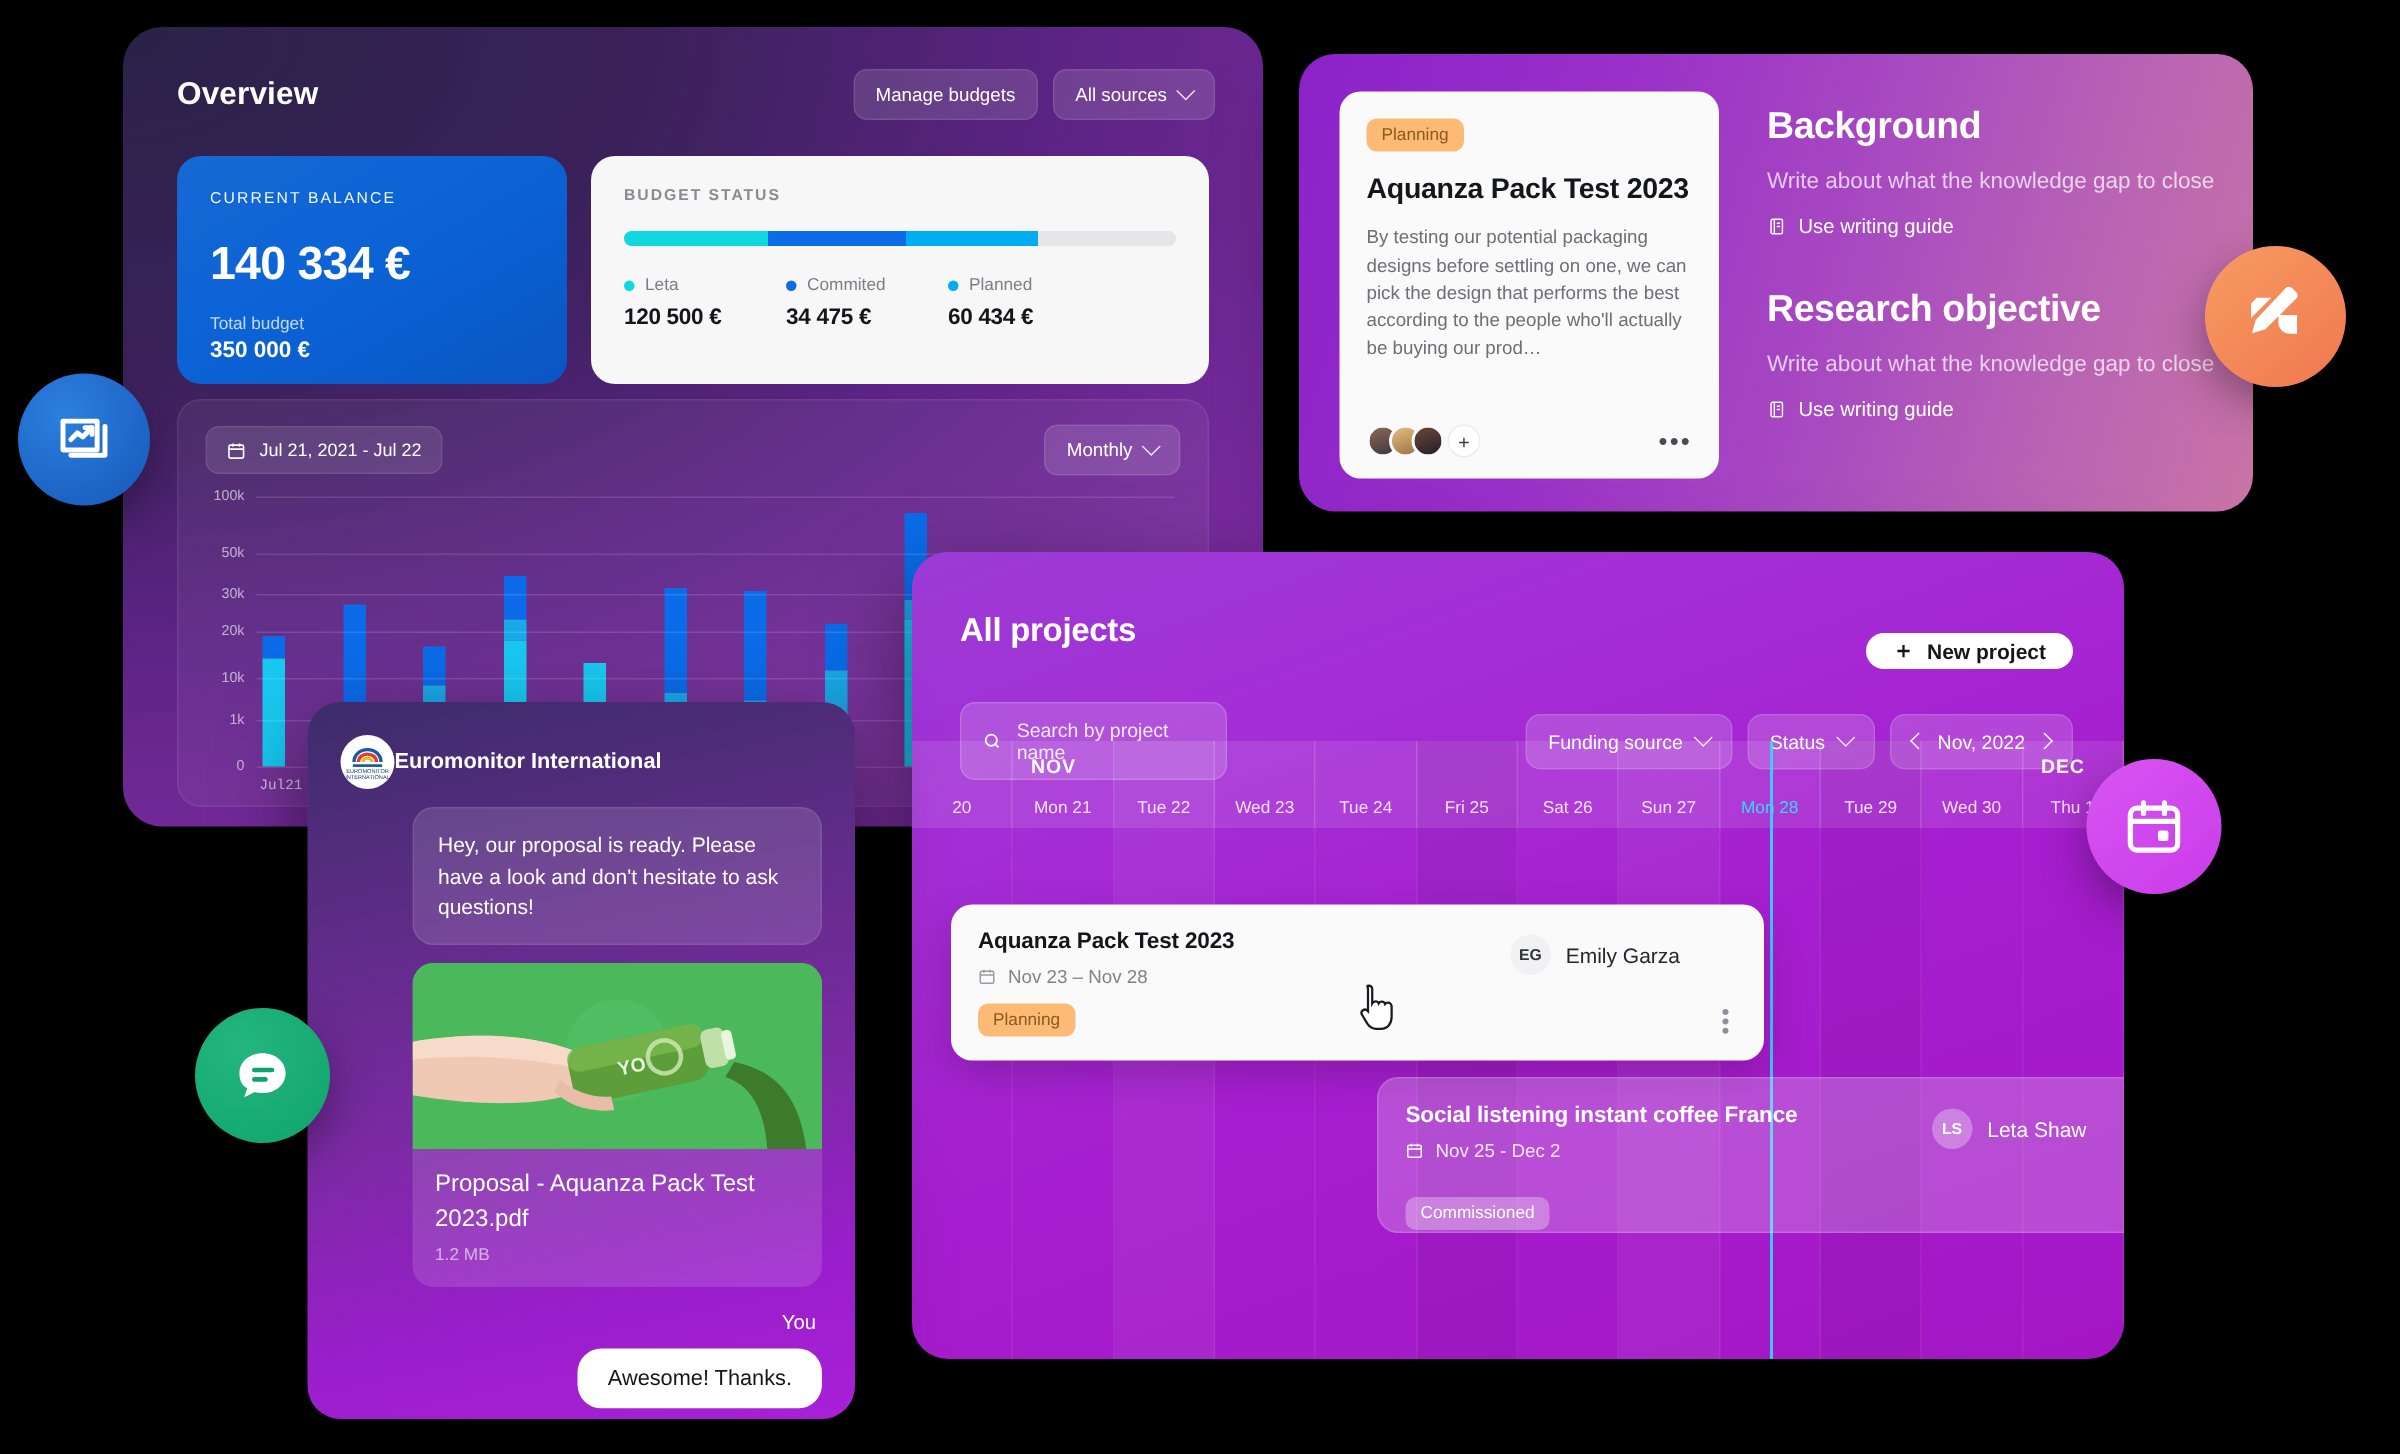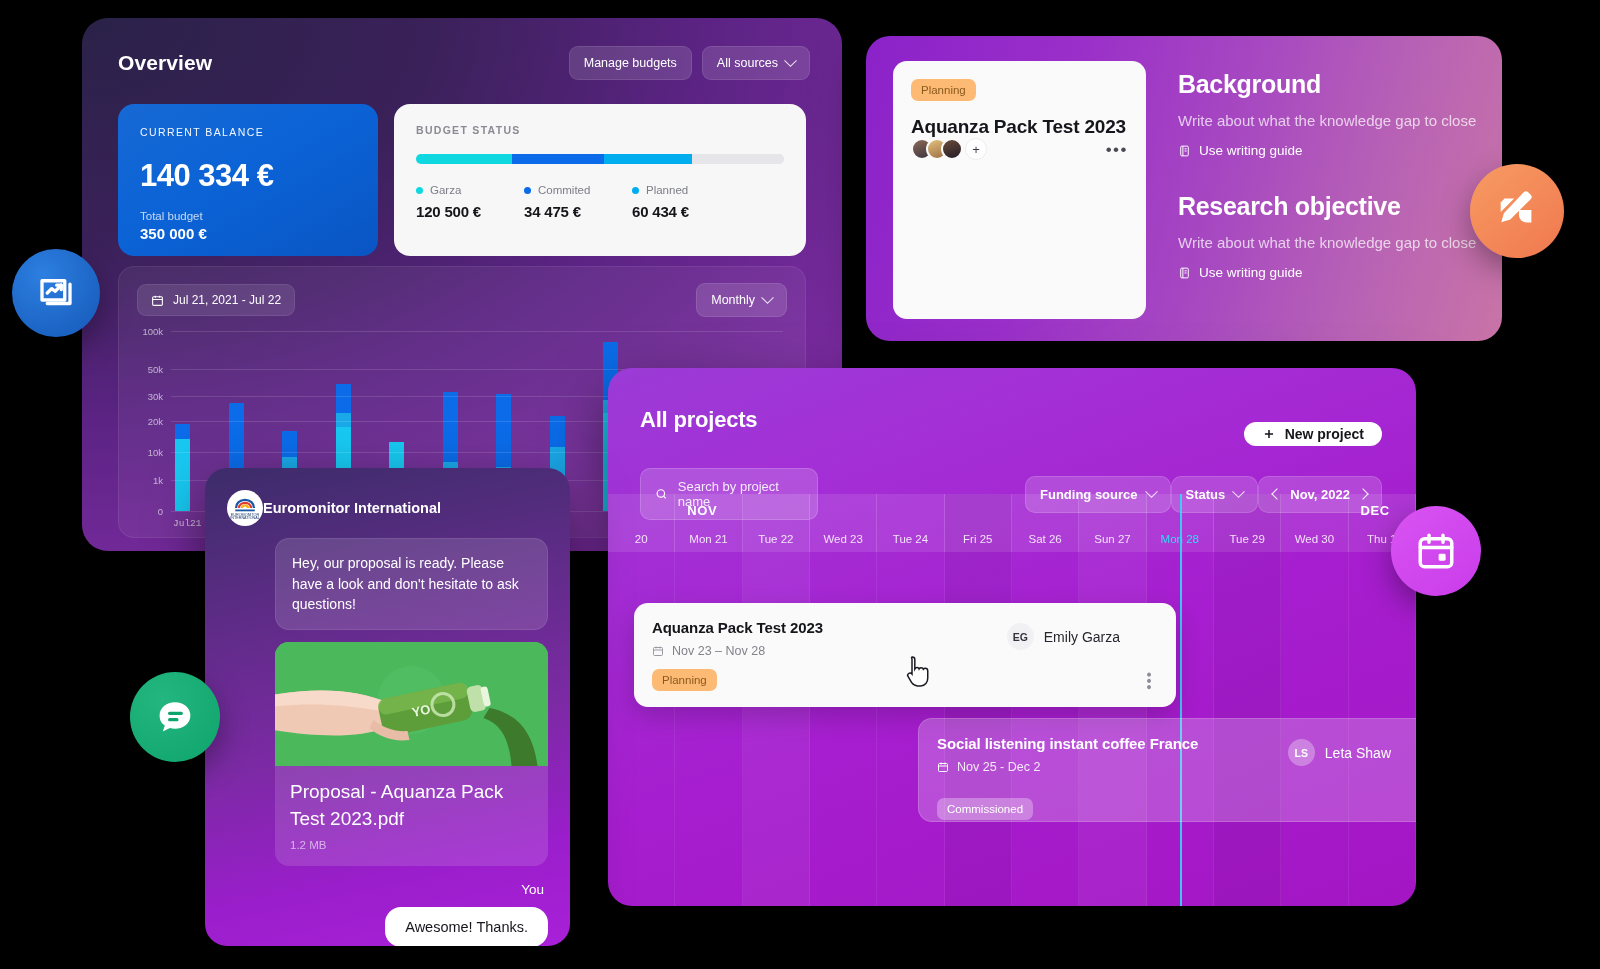--- a/index.html
+++ b/index.html
@@ -113,21 +113,21 @@
   .new-project {
     background:#fff; color:#15151C; border-radius:12px; padding:4px 18px; font-size:14px; font-weight:600;
     display:flex; align-items:center; gap:9px;margin-top:28px;
   }
   .pp-filters { display:flex; align-items:center; justify-content:space-between; margin-top:22px; }
   .search-box {
     background: rgba(255,255,255,.16); border:1px solid rgba(255,255,255,.16); border-radius:10px;
     padding:10px 14px; display:flex; align-items:center; gap:10px; width:178px;
   }
   .search-ph { color: rgba(255,255,255,.88); font-size:13px; }
-  .f-right { display:flex; align-items:center;font-weight:bold; }
+  .f-right { display:flex; gap:10px; align-items:center; }
   .fpill {
     background: rgba(255,255,255,.16); border:1px solid rgba(255,255,255,.14); border-radius:10px;
     padding:10px 14px; color:#fff; font-size:13px; display:flex; align-items:center; gap:9px; white-space:nowrap;
   }
   .arrow-l, .arrow-r { width:8px; height:8px; border-top:1.8px solid #fff; border-right:1.8px solid #fff; }
   .arrow-l { transform: rotate(-135deg); }
   .arrow-r { transform: rotate(45deg); }
 
   .timeline { position:absolute; left:0; right:0; top:126px; bottom:0; }
   .tl-cols { position:absolute; inset:0; display:flex; }
@@ -166,21 +166,21 @@
   .chat-head { display:flex; align-items:center; }
   .chat-logo { width:36px; height:36px; border-radius:50%; background:#fff; display:flex; align-items:center; justify-content:center; flex:none; overflow:hidden; }
   .chat-name { color:#fff; font-size:14.5px; font-weight:600; }
   .bubble-in {
     margin-left:48px; margin-top:12px; background: rgba(255,255,255,.13); border:1px solid rgba(255,255,255,.09);
     border-radius:14px; padding:14px 16px; color:#fff; font-size:14px; line-height:1.48;
   }
   .file-card { margin-left:48px; margin-top:12px; border-radius:14px; overflow:hidden; background: rgba(255,255,255,.13); }
   .file-img { height:124px; position:relative; overflow:hidden; background: linear-gradient(180deg,#46B35A 0%, #3FA652 60%, #2F8F44 100%); }
   .file-meta { padding:13px 15px 15px 15px; }
-  .file-name { color:#fff; font-size:19px; line-height:1.4; }
+  .file-name { color:#fff; font-size:16px; line-height:1.4; }
   .file-size { color: rgba(255,255,255,.6); font-size:11.5px; margin-top:7px; }
   .you-lab { text-align:right; color:#fff; font-size:13.5px; margin-top:16px; padding-right:4px; }
   .bubble-out { float:right; margin-top:10px; background:#fff; color:#15151C; font-size:14.5px; border-radius:16px; padding:12px 20px; }
 
   
   .fab { position:absolute; border-radius:50%; display:flex; align-items:center; justify-content:center;
          box-shadow: 0 12px 30px rgba(0,0,0,.35); }
   .fab-chart { left:12px; top:249px; width:88px; height:88px; background: radial-gradient(circle at 35% 30%, #2C7FE0, #1558B8); }
   .fab-chat  { left:130px; top:672px; width:90px; height:90px; background: radial-gradient(circle at 35% 30%, #23B77F, #0FA46B); }
   .fab-pen   { left:1470px; top:164px; width:94px; height:94px; background: linear-gradient(140deg, #F79B62, #F0784F); }
@@ -218,21 +218,21 @@
         <div class="bar" id="budget-bar">
             <i style="width: 26%; background: rgb(15, 216, 224);"></i>
             <i style="width: 25%; background: rgb(11, 107, 232);"></i>
             <i style="width: 24%; background: rgb(0, 174, 239);"></i>
             <i style="width: 25%; background: rgb(230, 230, 234);"></i>
           </div>
         <div class="legend" id="budget-legend">
             <div class="leg">
               <div class="leg-top">
                 <span class="dot" style="background:#0FD8E0"></span>
-                <span class="leg-name">Garza</span>
+                <span class="leg-name">Leta</span>
               </div>
               <div class="leg-val">120 500 €</div>
             </div>
             <div class="leg">
               <div class="leg-top">
                 <span class="dot" style="background:#0B6BE8"></span>
                 <span class="leg-name">Commited</span>
               </div>
               <div class="leg-val">34 475 €</div>
             </div>
@@ -343,20 +343,21 @@
           <span class="xlab" style="left: 2px; font-family: Liberation Mono, monospace;">Jul21</span>
           <span class="xlab" style="right: 2px;">Mar 22</span>
         </div>
     </div>
   </div>
 
   <div class="brief-panel">
     <div class="brief-card">
       <div><span class="tag tag-planning">Planning</span></div>
       <div class="brief-title">Aquanza Pack Test 2023</div>
+      <div class="brief-body">By testing our potential packaging designs before settling on one, we can pick the design that performs the best according to the people who'll actually be buying our prod…</div>
       <div class="brief-foot">
         <div class="avatars">
           <span class="av" style="background:linear-gradient(160deg,#8C6A55,#3C3540);"></span>
           <span class="av" style="background:linear-gradient(160deg,#E3C07C,#9D7046);"></span>
           <span class="av" style="background:linear-gradient(160deg,#6B4A3A,#241D28);"></span>
           <span class="av-add">+</span>
         </div>
         <span class="ellipsis">•••</span>
       </div>
     </div>

